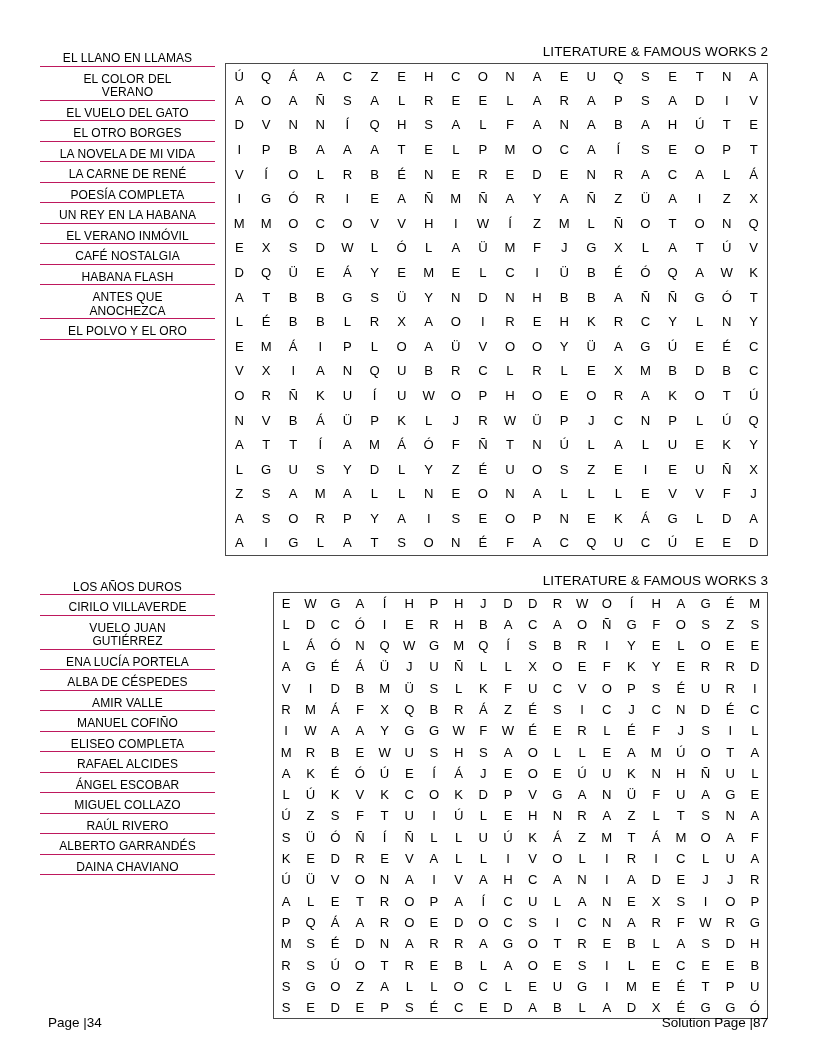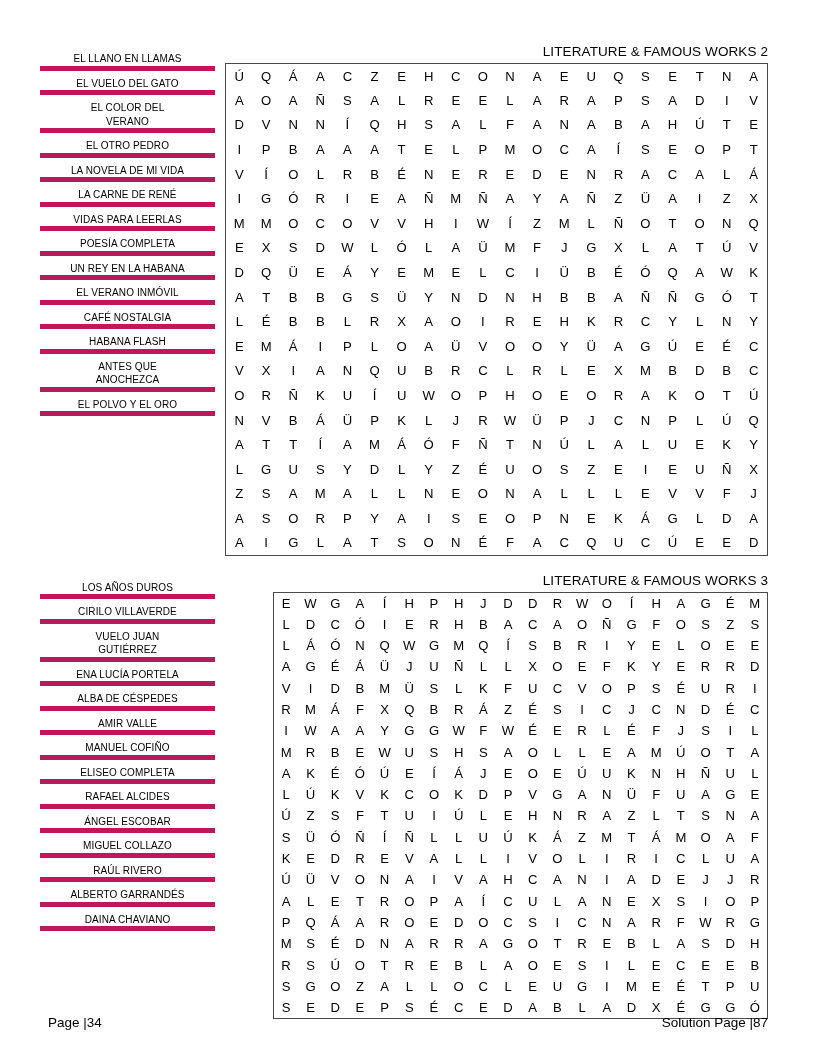--- a/index.html
+++ b/index.html
@@ -29,23 +29,23 @@
     align-items: flex-start;
   }
   .puzzle + .puzzle { margin-top: 17px; gap: 48px; }
 
   .wordlist {
     width: 175px;
     flex: 0 0 175px;
     padding-top: 2px;
   }
   .word-row {
-    border-bottom: 5px solid #be185d;
+    border-bottom: 1px solid #be185d;
     text-align: center;
-    font-size: 10px;
+    font-size: 12px;
     line-height: 13.5px;
     padding: 6px 2px 0 2px;
     letter-spacing: 0.1px;
     white-space: pre-line;
   }
   .word-row:first-child { border-top: none; }
 
   .gridwrap {
     flex: 1 1 auto;
     margin-left: 10px;
@@ -87,27 +87,26 @@
   }
 </style>
 </head>
 <body>
 
 <div class="page">
 
   <div class="puzzle">
     <div class="wordlist">
         <div class="word-row">EL LLANO EN LLAMAS</div>
-        <div class="word-row">EL VUELO DEL GATO</div>
         <div class="word-row">EL COLOR DEL
 VERANO</div>
-        <div class="word-row">EL OTRO PEDRO</div>
+        <div class="word-row">EL VUELO DEL GATO</div>
+        <div class="word-row">EL OTRO BORGES</div>
         <div class="word-row">LA NOVELA DE MI VIDA</div>
         <div class="word-row">LA CARNE DE RENÉ</div>
-        <div class="word-row">VIDAS PARA LEERLAS</div>
         <div class="word-row">POESÍA COMPLETA</div>
         <div class="word-row">UN REY EN LA HABANA</div>
         <div class="word-row">EL VERANO INMÓVIL</div>
         <div class="word-row">CAFÉ NOSTALGIA</div>
         <div class="word-row">HABANA FLASH</div>
         <div class="word-row">ANTES QUE
 ANOCHEZCA</div>
         <div class="word-row">EL POLVO Y EL ORO</div>
       </div>
     <div class="gridwrap">

